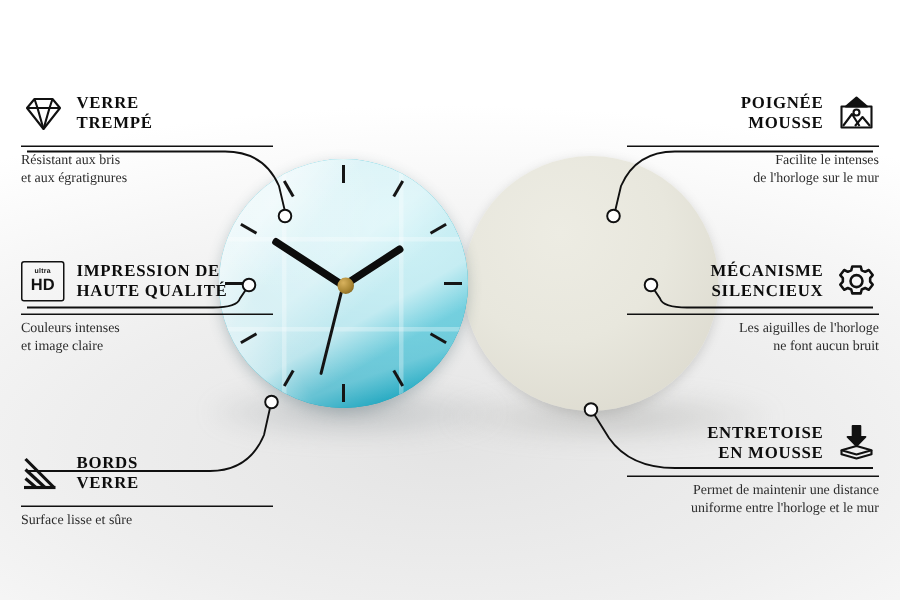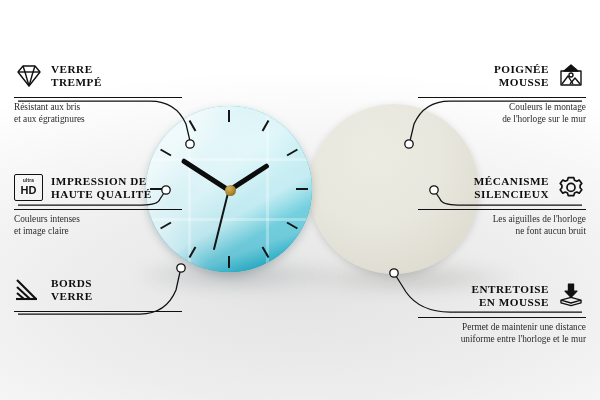--- a/index.html
+++ b/index.html
@@ -168,21 +168,21 @@
     flex-direction: column;
     align-items: center;
     justify-content: center;
     line-height: 1;
   }
   .hdbox .u { font-family: "Liberation Sans", sans-serif; font-size: 4.6px; font-weight: bold; color: #111; letter-spacing: .2px;}
   .hdbox .h { font-family: "Liberation Sans", sans-serif; font-size: 11px; font-weight: bold; color: #111; margin-top: .5px;}
   
   #f-verre      { left: 14px;  top: 56px; }
   #f-impression { left: 14px;  top: 168px; }
-  #f-bords      { left: 14px;  top: 270px; }
+  #f-bords      { left: 14px;  top: 296px; }
   #f-poignee    { left: 418px; top: 56px; }
   #f-mecanisme  { left: 418px; top: 168px; }
   #f-entretoise { left: 418px; top: 276px; }
 </style>
 </head>
 <body>
 
 <div id="stage">
 
   <div class="floor-shadow" id="shadow-left"></div>
@@ -298,20 +298,23 @@
           </g>
           <path d="M2,23 L23,23" stroke="#111" stroke-width="2.1"></path>
         </svg>
       </span>
       <span class="titles">
         <span>BORDS</span><br>
         <span>VERRE</span>
       </span>
     </div>
     <div class="rule"></div>
+    <div class="desc">
+      <span>Surface lisse et sûre</span>
+    </div>
   </div>
 
   <div class="feature right" id="f-poignee">
     <div class="head">
       <span class="ico">
         <svg width="30" height="28" viewBox="0 0 30 28">
           <g fill="none" stroke="#111" stroke-width="1.4" stroke-linejoin="round">
             <path d="M15,3 L8,9 L22,9 Z" fill="#111"></path>
             <rect x="5" y="9" width="20" height="14"></rect>
             <path d="M6,22 L12,14 L17,22"></path>
@@ -320,21 +323,21 @@
           </g>
         </svg>
       </span>
       <span class="titles">
         <span>POIGNÉE</span><br>
         <span>MOUSSE</span>
       </span>
     </div>
     <div class="rule"></div>
     <div class="desc">
-      <span>Couleurs le montage</span><br>
+      <span>Facilite le intenses</span><br>
       <span>de l'horloge sur le mur</span>
     </div>
   </div>
 
   <div class="feature right" id="f-entretoise">
     <div class="head">
       <span class="ico">
         <svg width="30" height="28" viewBox="0 0 30 28">
           <g fill="#111" stroke="#111" stroke-width="1.2" stroke-linejoin="round">
             <path d="M12.4,2 h5.2 v7.2 h3.4 l-6.0,6.2 l-6.0,-6.2 h3.4 Z"></path>

